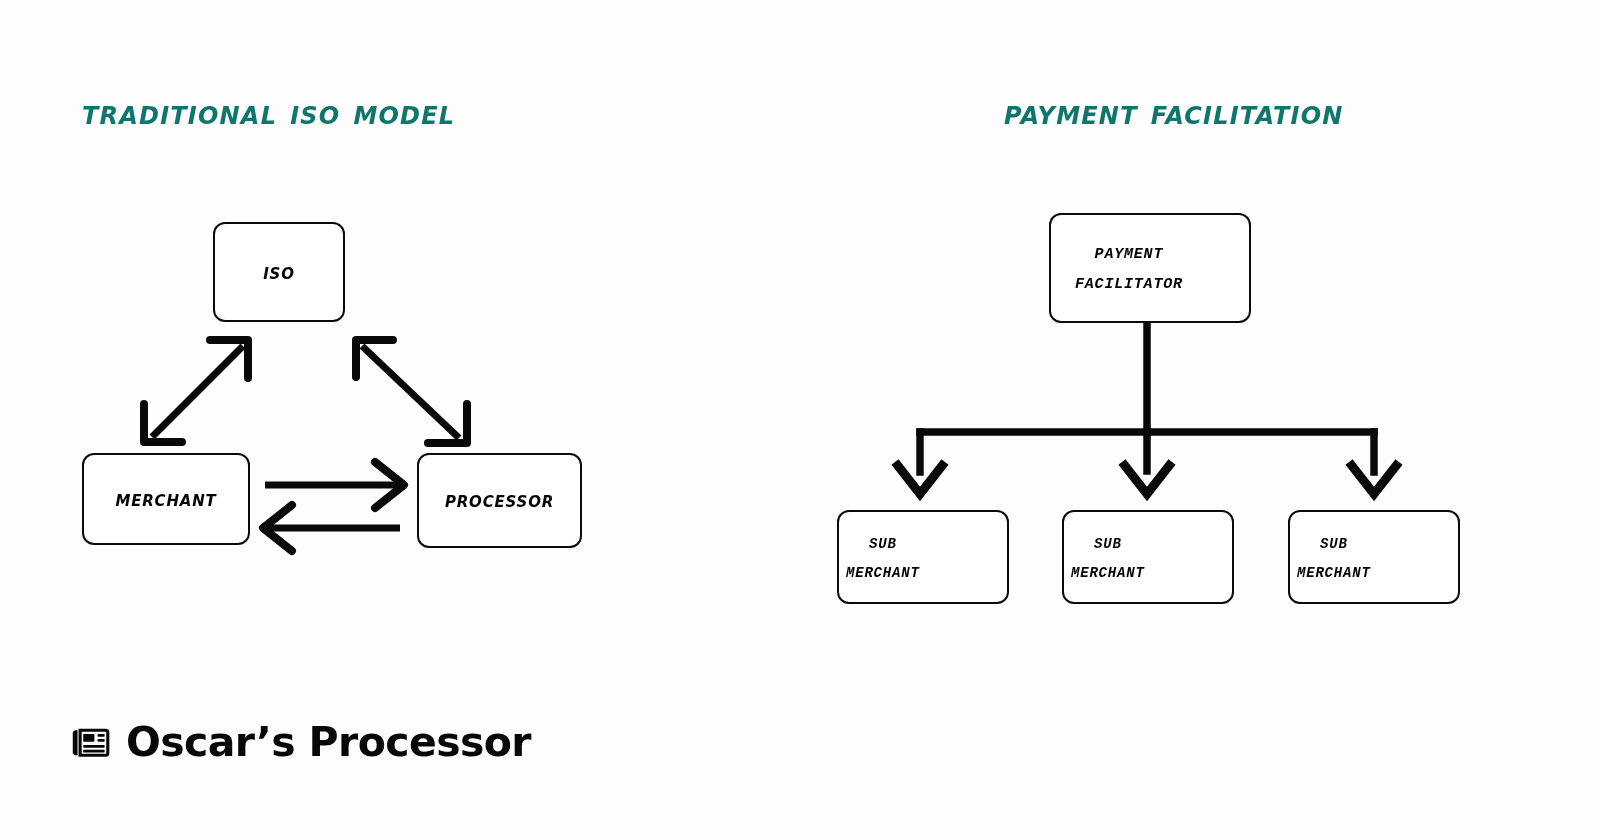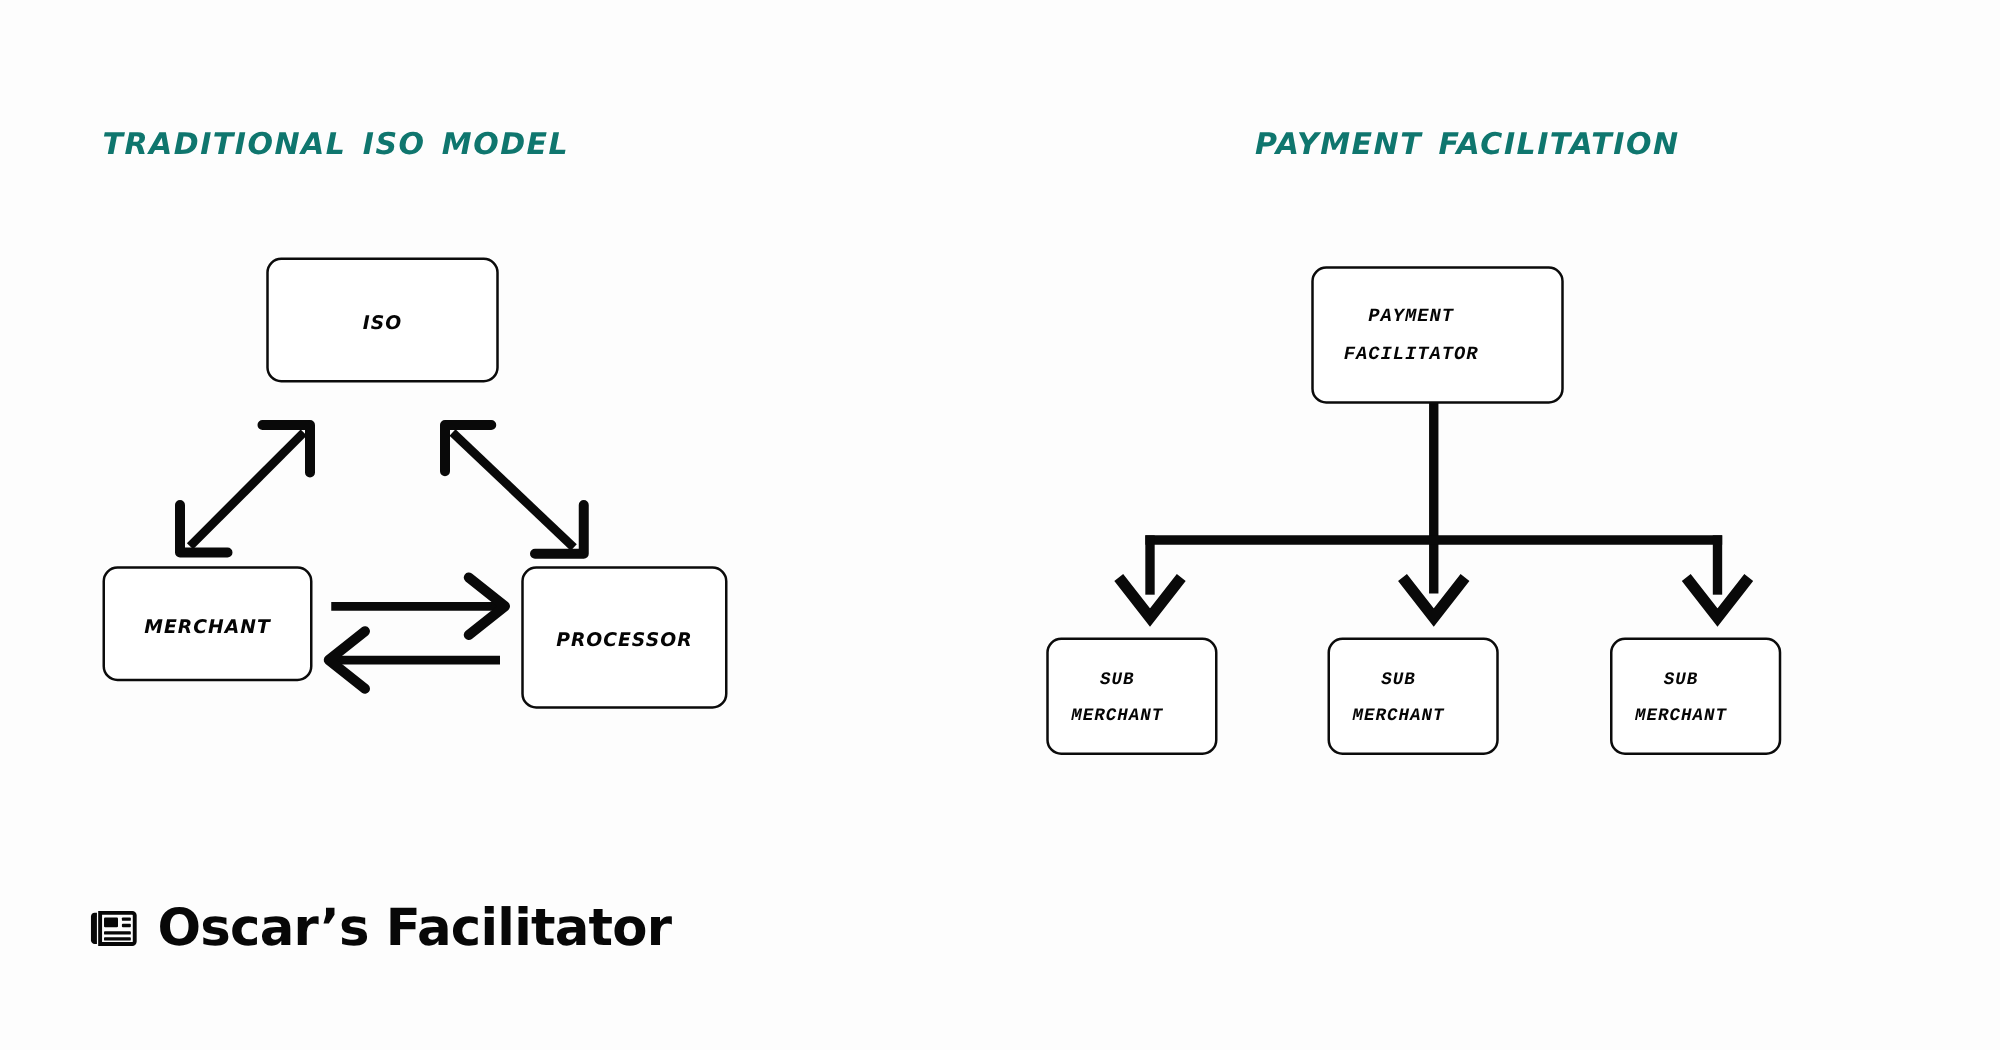--- a/index.html
+++ b/index.html
@@ -56,33 +56,33 @@
     letter-spacing: 0.8px;
     line-height: 1.45;
     white-space: pre-line;
   }
   .node.centered { justify-content: center; }
   .node.centered .node-label { text-align: center; }
   .node.lefted { justify-content: flex-start; }
   .node.lefted .node-label { text-align: center; font-family: Liberation Mono, monospace; }
 
   
-  #node-iso        { left: 213px; top: 206px; width: 186px; height: 100px; }
+  #node-iso        { left: 213px; top: 222px; width: 132px; height: 100px; }
   #node-iso .node-label { font-size: 21px; }
 
   #node-merchant   { left: 82px;  top: 453px; width: 168px; height: 92px; }
   #node-merchant .node-label { font-size: 21px; }
 
-  #node-processor  { left: 417px; top: 453px; width: 165px; height: 114px; }
+  #node-processor  { left: 417px; top: 453px; width: 165px; height: 95px; }
   #node-processor .node-label { font-size: 21px; }
 
   #node-payfac     { left: 1049px; top: 213px; width: 202px; height: 110px; padding-left: 24px; }
   #node-payfac .node-label { font-size: 21px; }
 
-  .node-sub { top: 510px; width: 137px; height: 94px; padding-left: 18px; }
+  .node-sub { top: 510px; width: 172px; height: 94px; padding-left: 7px; }
   #node-sub-1 { left: 837px; }
   #node-sub-2 { left: 1062px; }
   #node-sub-3 { left: 1288px; }
   .node-sub .node-label { font-size: 20px; }
 
   
   #connectors {
     position: absolute;
     left: 0; top: 0;
     width: 1600px;
@@ -236,16 +236,16 @@
                C21.7 18.7 21.2 19.2 20.6 19.2 L6.6 19.2 Z" fill="none" stroke="#070707" stroke-width="1.7"></path>
 
       <rect x="8.3" y="7.6" width="6.1" height="4.3" rx="0.5" fill="#070707"></rect>
 
       <rect x="16.1" y="7.6" width="3.9" height="1.5" rx="0.4" fill="#070707"></rect>
       <rect x="16.1" y="10.4" width="3.9" height="1.5" rx="0.4" fill="#070707"></rect>
 
       <rect x="8.3" y="13.6" width="11.7" height="1.5" rx="0.4" fill="#070707"></rect>
       <rect x="8.3" y="16.2" width="11.7" height="1.5" rx="0.4" fill="#070707"></rect>
     </svg>
-    <span id="brand-name">Oscar’s Facilitator</span>
+    <span id="brand-name">Oscar’s Processor</span>
   </div>
 
 </div>
 
 </body></html>

